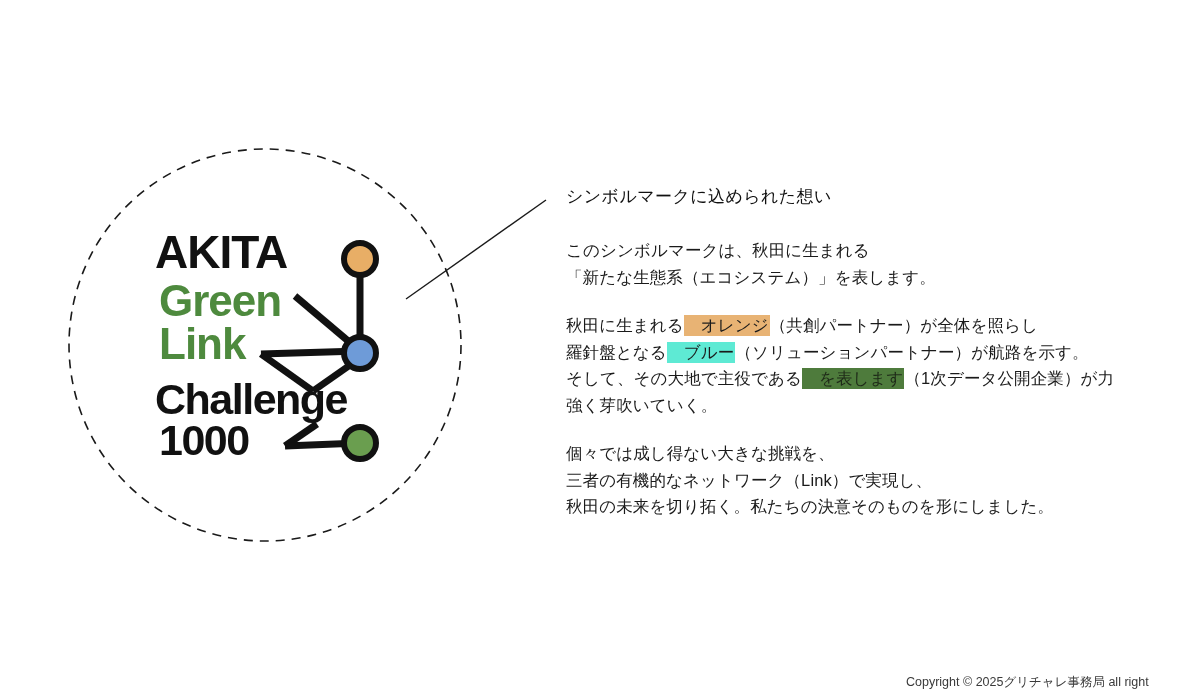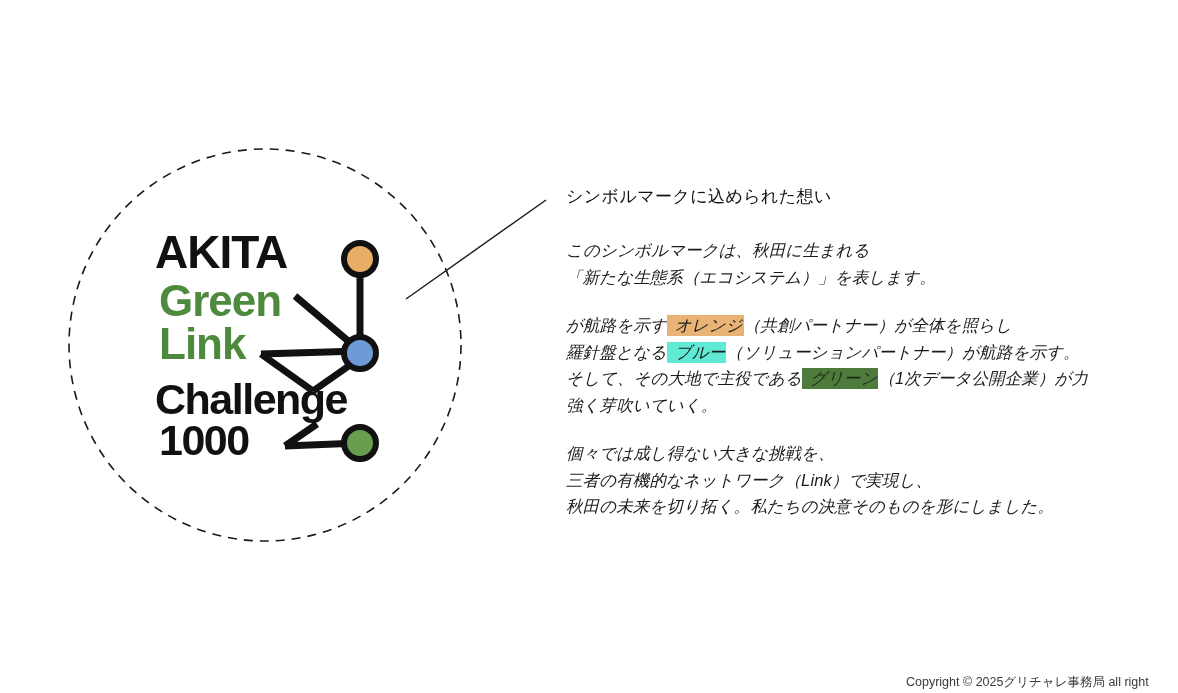--- a/index.html
+++ b/index.html
@@ -77,25 +77,24 @@
     color: #1a1a1a;
     margin: 0;
     letter-spacing: 0.1px;
   }
   .para + .para {
     margin-top: 22px;
   }
   .para-line {
     display: block;
     white-space: nowrap;
-    font-style: italic;
   }
 
   mark.hl {
-    padding: 1px 1px 2px 8px;
+    padding: 1px 1px 2px 17px;
     border-radius: 0;
     color: #1a1a1a;
     background: transparent;
   }
   mark.hl-orange { background: #e8b374; }
   mark.hl-blue   { background: #5eead4; }
   mark.hl-green  { background: #4e7b3c; color: #1e2a18; }
 
   
   .footer {
@@ -166,23 +165,23 @@
   <div class="text-zone">
 
     <h2 class="symbol-heading">シンボルマークに込められた想い</h2>
 
     <p class="para">
       <span class="para-line">このシンボルマークは、秋田に生まれる</span>
       <span class="para-line">「新たな生態系（エコシステム）」を表します。</span>
     </p>
 
     <p class="para">
-      <span class="para-line"><span>が航路を示す</span><mark class="hl hl-orange">オレンジ</mark><span>（共創パートナー）が全体を照らし</span></span>
+      <span class="para-line"><span>秋田に生まれる</span><mark class="hl hl-orange">オレンジ</mark><span>（共創パートナー）が全体を照らし</span></span>
       <span class="para-line"><span>羅針盤となる</span><mark class="hl hl-blue">ブルー</mark><span>（ソリューションパートナー）が航路を示す。</span></span>
-      <span class="para-line"><span>そして、その大地で主役である</span><mark class="hl hl-green">グリーン</mark><span>（1次データ公開企業）が力</span></span>
+      <span class="para-line"><span>そして、その大地で主役である</span><mark class="hl hl-green">を表します</mark><span>（1次データ公開企業）が力</span></span>
       <span class="para-line">強く芽吹いていく。</span>
     </p>
 
     <p class="para">
       <span class="para-line">個々では成し得ない大きな挑戦を、</span>
       <span class="para-line">三者の有機的なネットワーク（Link）で実現し、</span>
       <span class="para-line">秋田の未来を切り拓く。私たちの決意そのものを形にしました。</span>
     </p>
   </div>
 

